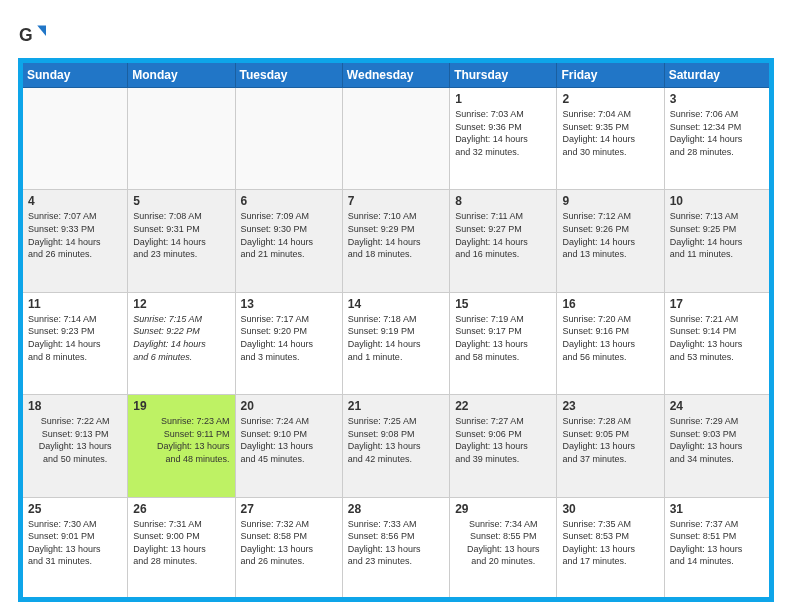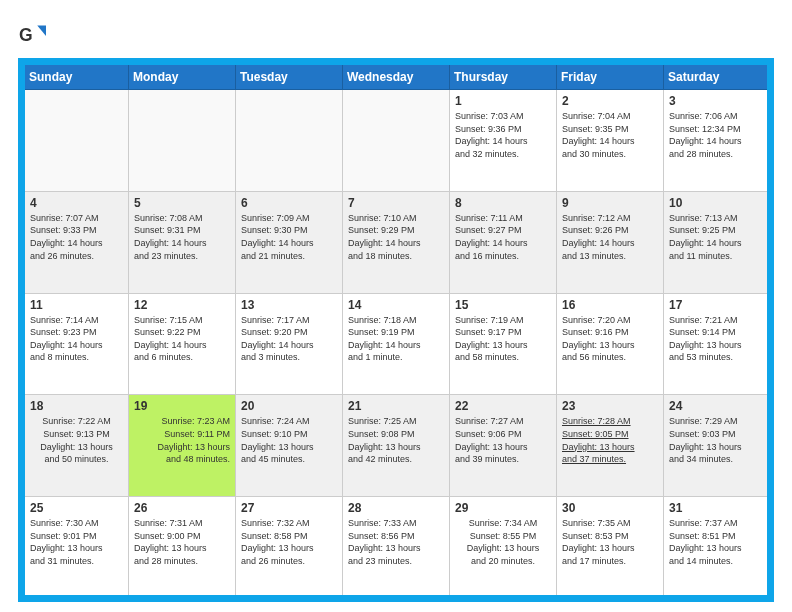--- a/index.html
+++ b/index.html
@@ -42,21 +42,21 @@
       color: #333;
       line-height: 1.1;
     }
     .subtitle {
       font-size: 15px;
       color: #555;
       margin-top: 2px;
     }
     .calendar {
       flex: 1;
-      border: 7px solid #0ea5e9;
+      border: 5px solid #0ea5e9;
       border-collapse: collapse;
       width: 100%;
       table-layout: fixed;
     }
     .calendar th {
       background: #2176c7;
       color: #fff;
       font-size: 12px;
       font-weight: bold;
       padding: 5px 4px;
@@ -208,21 +208,21 @@
         <tr>
           <td>
             <span class="day-num">11</span>
             <div class="cell-content" style="white-space: pre-line;">Sunrise: 7:14 AM
 Sunset: 9:23 PM
 Daylight: 14 hours
 and 8 minutes.</div>
           </td>
           <td>
             <span class="day-num">12</span>
-            <div class="cell-content" style="white-space: pre-line;">Sunrise: 7:15 AM
+            <div class="cell-content" style="white-space: pre-line; font-style: italic;">Sunrise: 7:15 AM
 Sunset: 9:22 PM
 Daylight: 14 hours
 and 6 minutes.</div>
           </td>
           <td>
             <span class="day-num">13</span>
             <div class="cell-content" style="white-space: pre-line;">Sunrise: 7:17 AM
 Sunset: 9:20 PM
 Daylight: 14 hours
 and 3 minutes.</div>
@@ -287,21 +287,21 @@
           </td>
           <td style="background: rgb(240, 240, 240);">
             <span class="day-num">22</span>
             <div class="cell-content" style="white-space: pre-line;">Sunrise: 7:27 AM
 Sunset: 9:06 PM
 Daylight: 13 hours
 and 39 minutes.</div>
           </td>
           <td style="background: rgb(240, 240, 240);">
             <span class="day-num">23</span>
-            <div class="cell-content" style="white-space: pre-line; text-decoration: underline;">Sunrise: 7:28 AM
+            <div class="cell-content" style="white-space: pre-line;">Sunrise: 7:28 AM
 Sunset: 9:05 PM
 Daylight: 13 hours
 and 37 minutes.</div>
           </td>
           <td style="background: rgb(240, 240, 240);">
             <span class="day-num">24</span>
             <div class="cell-content" style="white-space: pre-line;">Sunrise: 7:29 AM
 Sunset: 9:03 PM
 Daylight: 13 hours
 and 34 minutes.</div>

